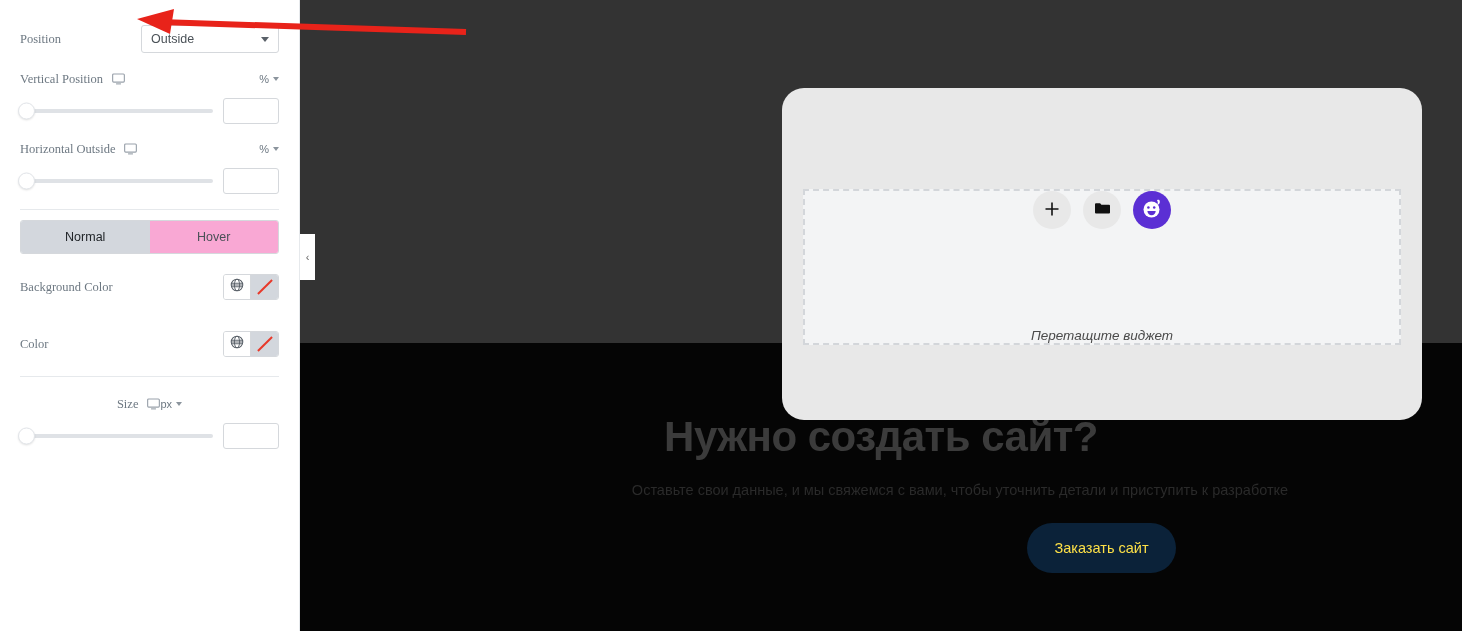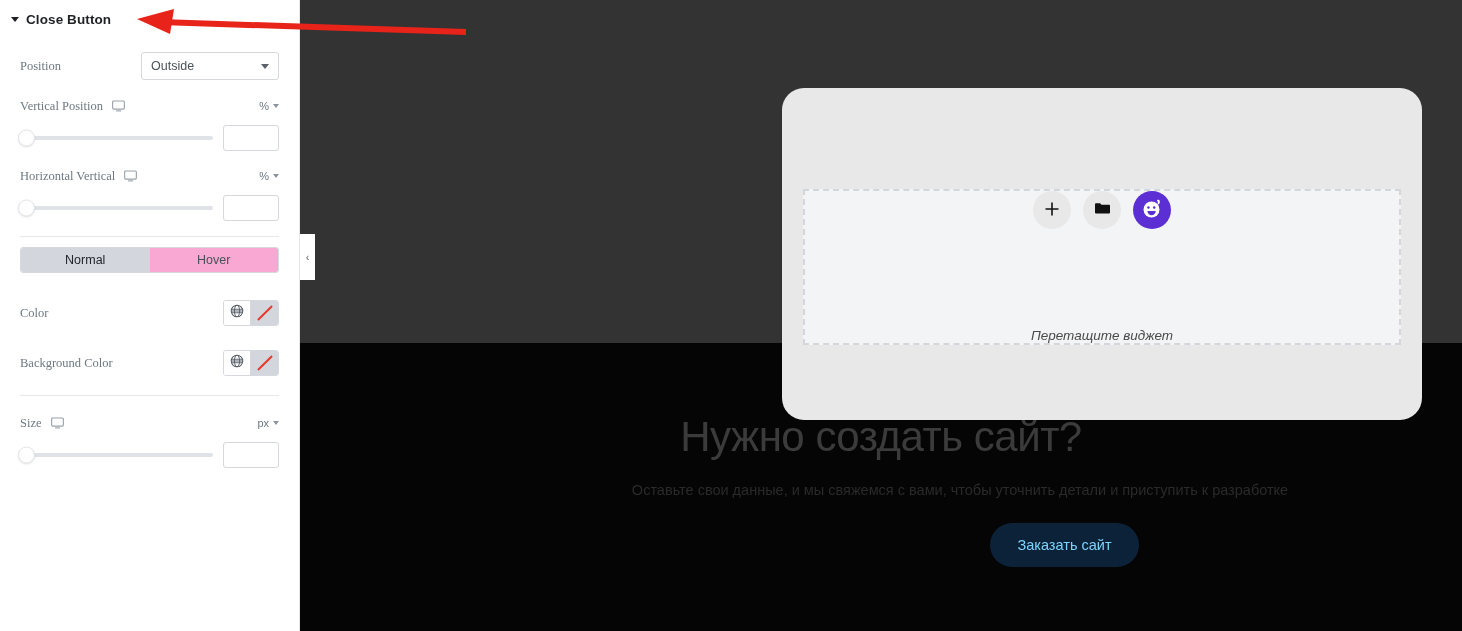--- a/index.html
+++ b/index.html
@@ -17,36 +17,36 @@
     position: absolute; left: 300px; top: 0; width: 1162px; height: 343px;
     background: #333333;
   }
   .canvas-bottom {
     position: absolute; left: 300px; top: 343px; width: 1162px; height: 288px;
     background: #050505;
   }
   .hero-title {
     position: absolute; left: 300px; top: 413px; width: 1162px;
     text-align: center;
-    font-size: 42px; font-weight: normal; color: #3b3b3b;
+    font-size: 42px; font-weight: bold; color: #3b3b3b;
     letter-spacing: -0.5px;
     white-space: nowrap;
   }
   .hero-sub {
     position: absolute; left: 300px; top: 482px; width: 1320px;
     text-align: center;
     font-size: 14.5px; color: #2a2a2a;
     white-space: nowrap;
   }
   .hero-btn {
-    position: absolute; left: 990px; top: 523px;
-    width: 149px; height: 44px;
+    position: absolute; left: 1027px; top: 523px;
+    width: 149px; height: 50px;
     background: #0b2239;
     border: none; border-radius: 25px;
-    color: #7dd3fc; font-size: 14.5px;
+    color: #fde047; font-size: 14.5px;
     font-family: "Liberation Sans", sans-serif;
     cursor: pointer;
   }
 
   
   .modal {
     position: absolute; left: 782px; top: 88px;
     width: 640px; height: 332px;
     background: #e8e8e8;
     border-radius: 22px;
@@ -167,21 +167,21 @@
     font-size: 12px; color: #4a5157;
     padding: 0 6px;
     font-family: "Liberation Sans", sans-serif;
   }
 
   .divider { height: 1px; background: #e6e9ec; margin: 10px 20px; }
 
   .tabs {
     display: flex; margin: 8px 20px 0 20px;
     border: 1px solid #d5d8dc; border-radius: 3px; overflow: hidden;
-    height: 26px;
+    height: 34px;
   }
   .tab {
     flex: 1; display: flex; align-items: center; justify-content: center;
     font-size: 12.5px; color: #4a5157; cursor: pointer;
     background: #f9a8d4;
   }
   .tab.active { background: #d3d7dd; color: #22262a; }
 
   .swatch-group {
     display: flex; border: 1px solid #d5d8dc; border-radius: 3px;
@@ -254,24 +254,20 @@
       <div class="dz-label">Перетащите виджет</div>
     </div>
   </div>
 
   <div class="collapse-handle">
     <span>‹</span>
   </div>
 
   <div class="panel">
 
-    <div class="panel-header">
-      <span class="caret"></span>
-      <span class="panel-title">Close Button</span>
-    </div>
 
     <div class="rows">
 
       <div class="row" style="margin-top:22px;">
         <span class="row-label">Position</span>
         <div class="select">
           <span>Outside</span>
           <span class="sel-caret"></span>
         </div>
       </div>
@@ -294,21 +290,21 @@
       <div class="slider-row">
         <div class="slider">
           <div class="track"></div>
           <div class="thumb"></div>
         </div>
         <input class="num-input" type="text" value="" style="">
       </div>
 
       <div class="row" style="margin-top:6px;">
         <span class="row-label">
-          <span>Horizontal Vertical</span>
+          <span>Horizontal Outside</span>
           <span class="device-icon">
             <svg width="13" height="12" viewBox="0 0 16 14">
               <rect x="0.8" y="0.8" width="14.4" height="10" rx="1.2" fill="none" stroke="currentColor" stroke-width="1.4"></rect>
               <path d="M5 13h6" stroke="currentColor" stroke-width="1.4"></path>
             </svg>
           </span>
         </span>
         <span class="unit-toggle">
           <span>%</span>
           <span class="unit-caret"></span>
@@ -325,60 +321,60 @@
     </div>
 
     <div class="divider" style="margin-top:13px;"></div>
 
     <div class="tabs">
       <div class="tab active">Normal</div>
       <div class="tab">Hover</div>
     </div>
 
     <div class="rows">
+
+      <div class="row" style="margin-top:16px;">
+        <span class="row-label">Background Color</span>
+        <div class="swatch-group">
+          <div class="sw-globe">
+            <span>
+              <svg width="14" height="14" viewBox="0 0 16 16">
+                <circle cx="8" cy="8" r="6.6" fill="none" stroke="#5a6169" stroke-width="1.2"></circle>
+                <ellipse cx="8" cy="8" rx="3" ry="6.6" fill="none" stroke="#5a6169" stroke-width="1.1"></ellipse>
+                <path d="M1.6 6h12.8M1.6 10h12.8M1.4 8h13.2" stroke="#5a6169" stroke-width="1.1"></path>
+              </svg>
+            </span>
+          </div>
+          <div class="sw-none"></div>
+        </div>
+      </div>
 
       <div class="row" style="margin-top:23px;">
         <span class="row-label">Color</span>
         <div class="swatch-group">
           <div class="sw-globe">
             <span>
               <svg width="14" height="14" viewBox="0 0 16 16">
                 <circle cx="8" cy="8" r="6.6" fill="none" stroke="#5a6169" stroke-width="1.2"></circle>
                 <ellipse cx="8" cy="8" rx="3" ry="6.6" fill="none" stroke="#5a6169" stroke-width="1.1"></ellipse>
                 <path d="M1.6 6h12.8M1.6 10h12.8M1.4 8h13.2" stroke="#5a6169" stroke-width="1.1"></path>
               </svg>
             </span>
           </div>
           <div class="sw-none"></div>
         </div>
       </div>
 
-      <div class="row" style="margin-top:16px;">
-        <span class="row-label">Background Color</span>
-        <div class="swatch-group">
-          <div class="sw-globe">
-            <span>
-              <svg width="14" height="14" viewBox="0 0 16 16">
-                <circle cx="8" cy="8" r="6.6" fill="none" stroke="#5a6169" stroke-width="1.2"></circle>
-                <ellipse cx="8" cy="8" rx="3" ry="6.6" fill="none" stroke="#5a6169" stroke-width="1.1"></ellipse>
-                <path d="M1.6 6h12.8M1.6 10h12.8M1.4 8h13.2" stroke="#5a6169" stroke-width="1.1"></path>
-              </svg>
-            </span>
-          </div>
-          <div class="sw-none"></div>
-        </div>
-      </div>
-
     </div>
 
     <div class="divider" style="margin-top:15px;"></div>
 
     <div class="rows">
 
-      <div class="row" style="margin-top:3px;">
+      <div class="row" style="margin-top:3px;justify-content:center;">
         <span class="row-label">
           <span>Size</span>
           <span class="device-icon">
             <svg width="13" height="12" viewBox="0 0 16 14">
               <rect x="0.8" y="0.8" width="14.4" height="10" rx="1.2" fill="none" stroke="currentColor" stroke-width="1.4"></rect>
               <path d="M5 13h6" stroke="currentColor" stroke-width="1.4"></path>
             </svg>
           </span>
         </span>
         <span class="unit-toggle">

